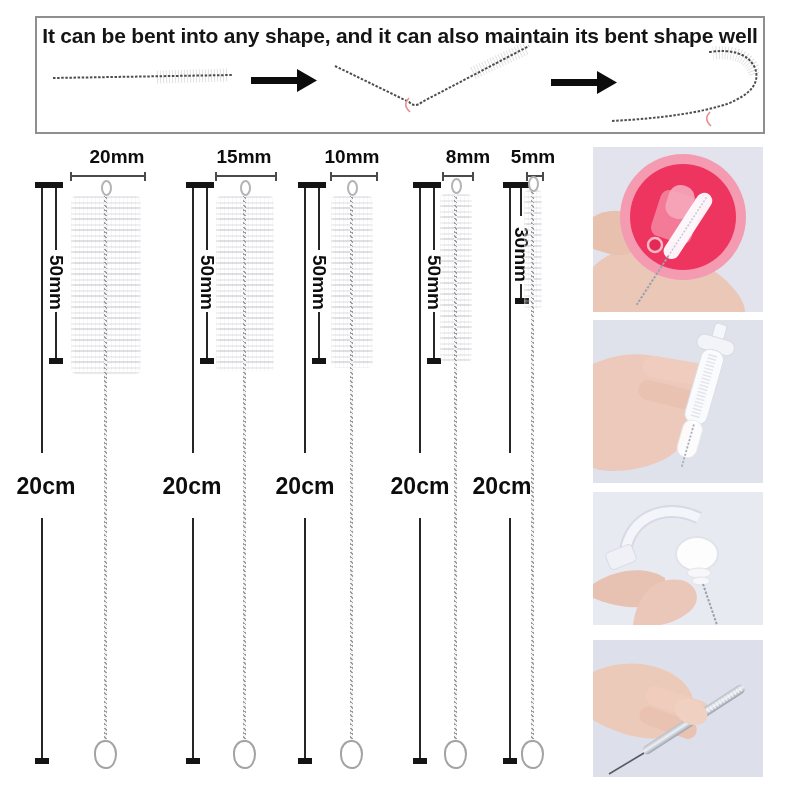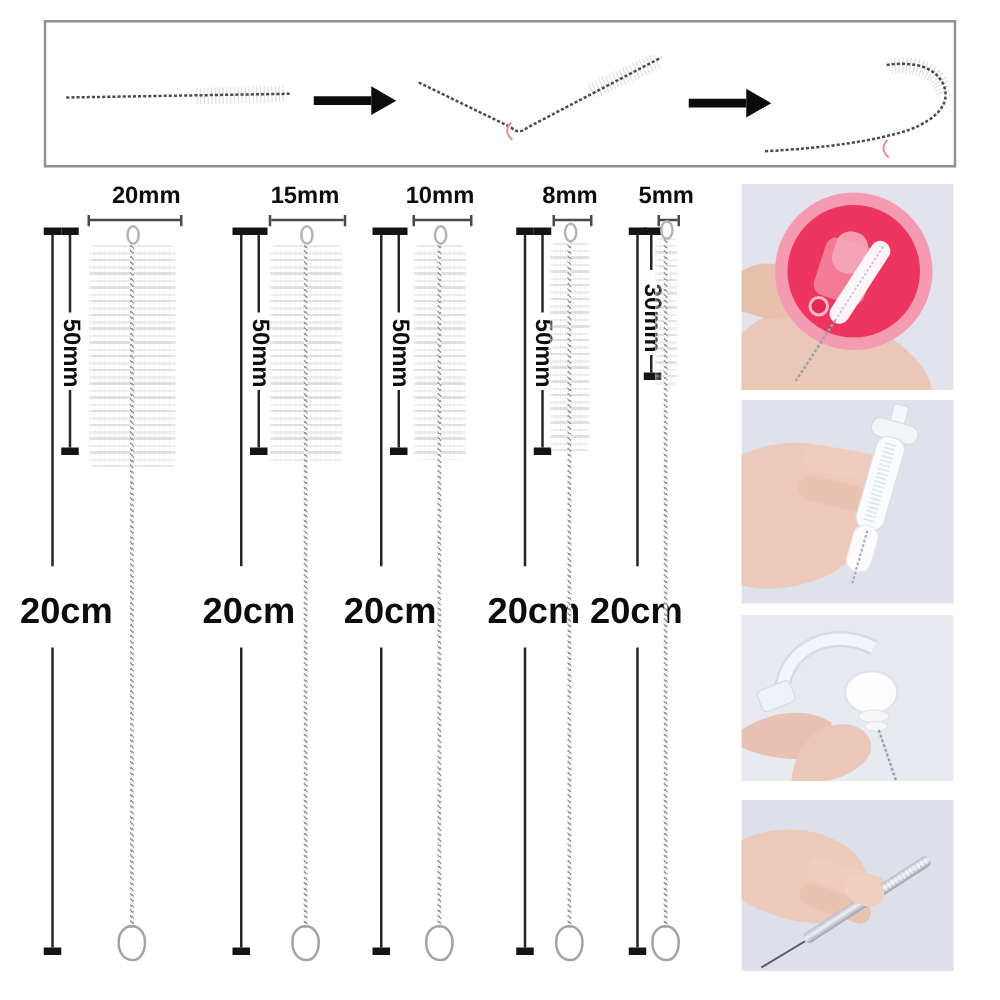--- a/index.html
+++ b/index.html
@@ -13,21 +13,21 @@
               font-size:21px;font-weight:bold;color:#151515;letter-spacing:-0.2px;white-space:nowrap;}
 
   
   .cap{position:absolute;width:14px;height:6px;background:#141414;}
   .vline{position:absolute;width:2px;background:#262626;}
   .bracket{position:absolute;height:9px;border-left:2px solid #4a4a4a;border-right:2px solid #4a4a4a;}
   .bracket::after{content:"";position:absolute;left:0;right:0;top:3px;border-top:2px solid #4a4a4a;}
   .dim-label{position:absolute;font-weight:bold;font-size:19px;color:#0d0d0d;
              width:60px;text-align:center;white-space:nowrap;}
   .rot{transform:rotate(90deg);width:54px;}
-  .cm-label{font-size:29px;}
+  .cm-label{font-size:23px;}
 
   
   .loop{position:absolute;width:11px;height:16px;border:2px solid #b4b4b4;border-radius:50%;background:#fff;box-sizing:border-box;}
   .ring{position:absolute;width:23px;height:29px;border:2px solid #a3a3a3;border-radius:50% 50% 46% 54%/46% 50% 54% 50%;box-sizing:border-box;background:transparent;}
   .stem{position:absolute;width:3px;background:repeating-linear-gradient(35deg,#9d9d9d 0 1.3px,#f3f3f3 1.3px 3.6px);}
   .bristles{position:absolute;border-radius:5px;
      background:
        repeating-linear-gradient(90deg, rgba(195,195,202,.14) 0 1px, rgba(255,255,255,0) 1px 4px),
        repeating-linear-gradient(180deg, rgba(172,172,182,.38) 0 2px, rgba(240,240,244,.10) 2px 4px,
          rgba(255,255,255,0) 4px 6px, rgba(188,188,198,.26) 6px 8px, rgba(255,255,255,0) 8px 11px);
@@ -36,20 +36,21 @@
   
   .photo{position:absolute;left:593px;width:170px;margin:0;padding:0;overflow:hidden;}
   .photo svg{display:block;}
 </style>
 </head>
 <body>
 
 <div id="stage">
 
   <section class="bend-box">
+    <div class="bend-title">It can be bent into any shape, and it can also maintain its bent shape well</div>
     <svg width="722" height="84" viewBox="0 0 722 84" style="position:absolute;left:0;top:26px">
 
       <g>
         <path d="M120,33 L192,31" stroke="#c7c7cc" stroke-width="13" stroke-dasharray="1 2" opacity="0.55" fill="none"></path>
         <path d="M16,34 L195,31" stroke="#4d4d4d" stroke-width="2" stroke-dasharray="2.5 1.6" fill="none"></path>
       </g>
 
       <g>
         <rect x="214" y="33" width="46" height="7" fill="#0c0c0c"></rect>
         <polygon points="260,25 260,48 280,36.5" fill="#0c0c0c"></polygon>
@@ -125,21 +126,21 @@
     <div class="dim-label rot" style="left:292px;top:271px">50mm</div>
     <div class="vline" style="left:318px;top:312px;height:46px"></div>
     <div class="cap" style="left:312px;top:358px"></div>
     <div class="bristles" style="left:331px;top:196px;width:42px;height:172px"></div>
     <div class="stem" style="left:350px;top:196px;height:546px"></div>
     <div class="loop" style="left:347px;top:180px"></div>
     <div class="ring" style="left:340px;top:740px"></div>
   </div>
 
   <div>
-    <div class="dim-label" style="left:426px;top:146px">8mm</div>
+    <div class="dim-label" style="left:438px;top:146px">8mm</div>
     <div class="bracket" style="left:442px;top:172px;width:28px"></div>
     <div class="cap" style="left:413px;top:182px"></div>
     <div class="vline" style="left:419px;top:188px;height:265px"></div>
     <div class="dim-label cm-label" style="left:390px;top:473px">20cm</div>
     <div class="vline" style="left:419px;top:518px;height:240px"></div>
     <div class="cap" style="left:413px;top:758px"></div>
     <div class="cap" style="left:427px;top:182px"></div>
     <div class="vline" style="left:433px;top:188px;height:62px"></div>
     <div class="dim-label rot" style="left:407px;top:271px">50mm</div>
     <div class="vline" style="left:433px;top:312px;height:46px"></div>

